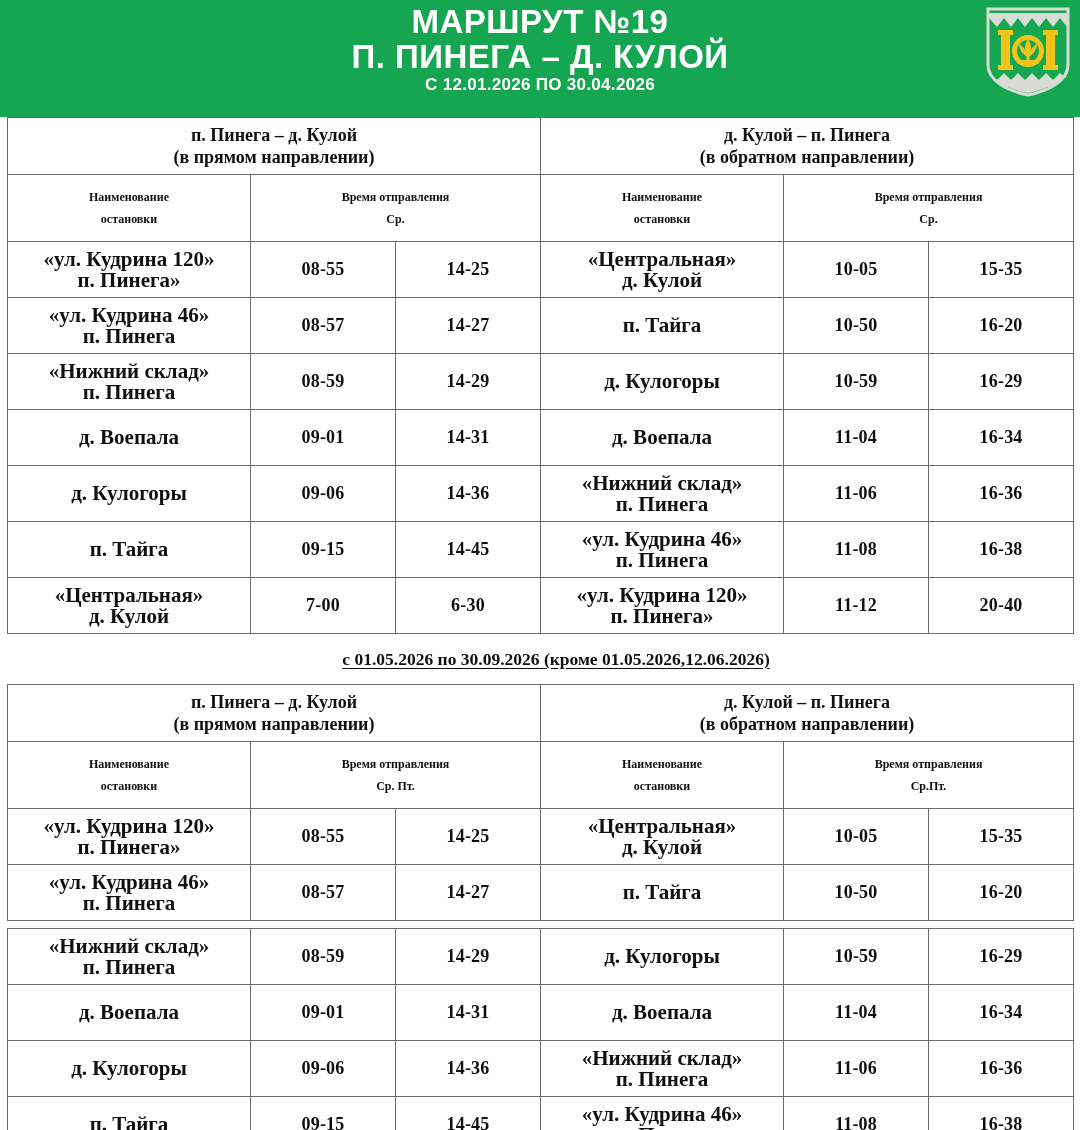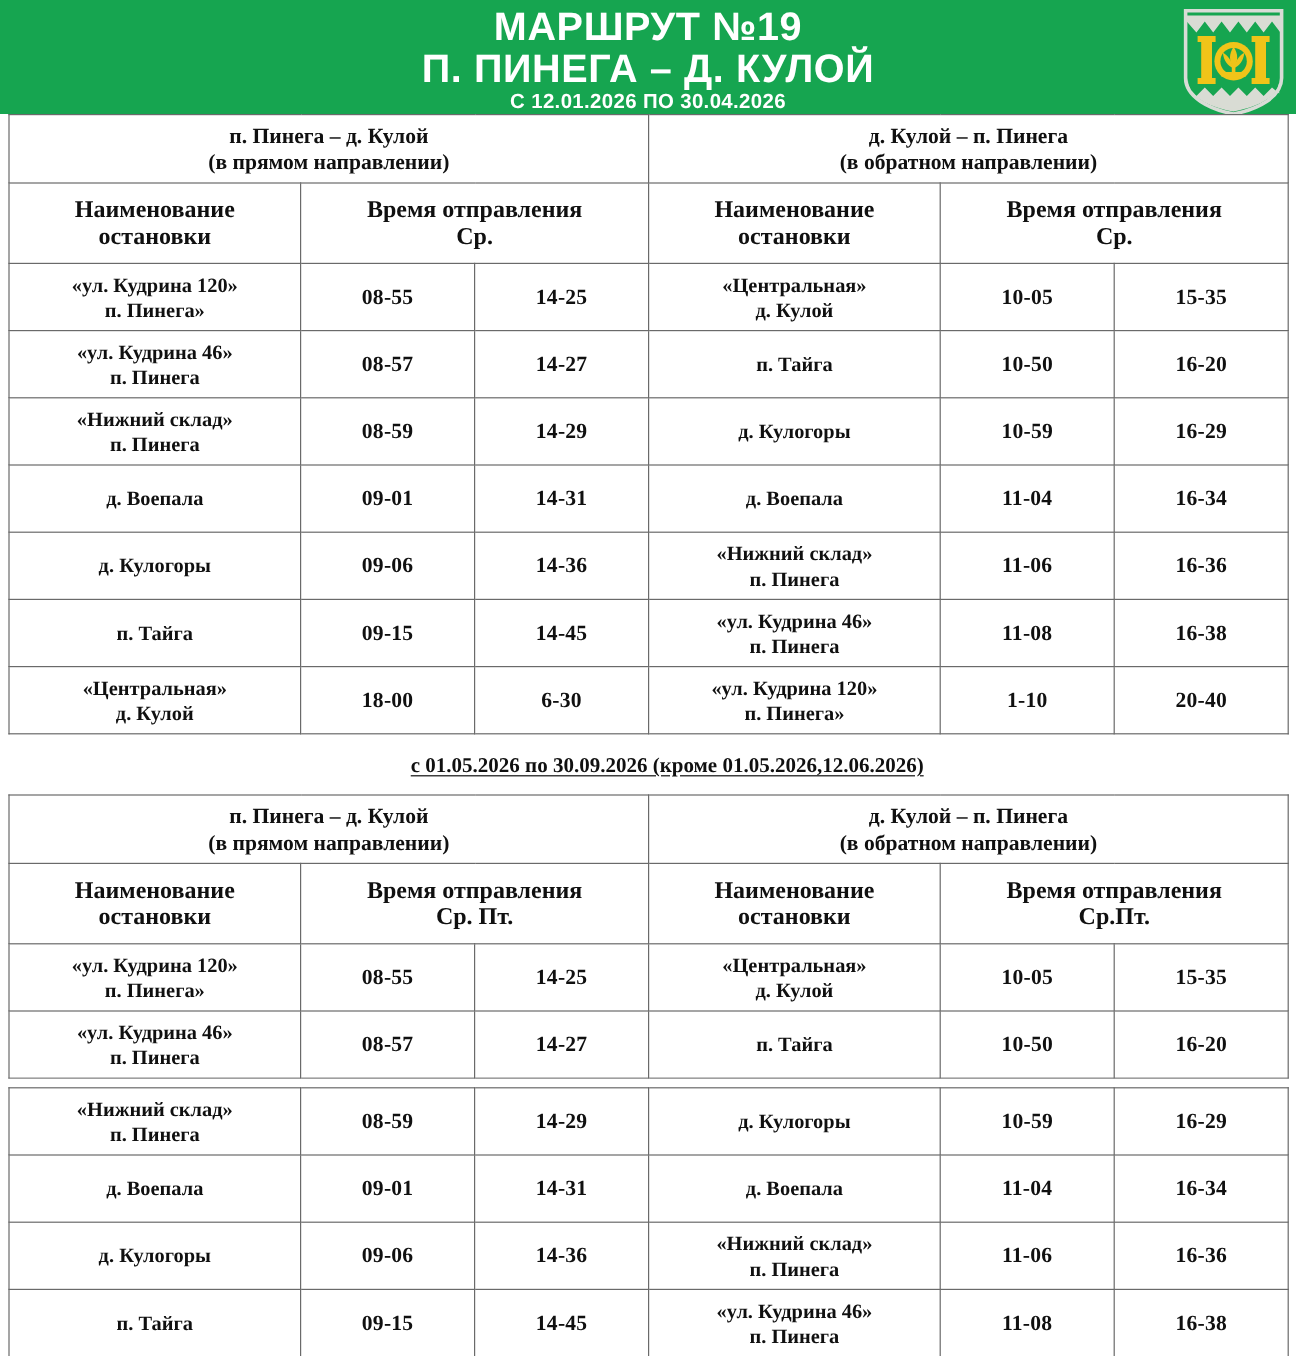--- a/index.html
+++ b/index.html
@@ -13,21 +13,21 @@
     background: #ffffff;
     font-family: "Liberation Serif", "DejaVu Serif", serif;
     overflow: hidden;
     position: relative;
   }
 
   
   .banner {
     position: relative;
     width: 1080px;
-    height: 95px;
+    height: 117px;
     background: #16a550;
     box-sizing: border-box;
     overflow: hidden;
   }
   .banner-text {
     position: absolute;
     left: 0;
     right: 0;
     top: 4px;
     text-align: center;
@@ -89,26 +89,26 @@
     font-weight: bold;
     color: #101010;
     padding: 3px 2px;
   }
   .dir-head {
     font-size: 18px;
     line-height: 22px;
     height: 50px;
   }
   .col-head {
-    font-size: 20px;
+    font-size: 12px;
     line-height: 22px;
     height: 60px;
   }
   .cell-stop {
-    font-size: 17px;
+    font-size: 21px;
     line-height: 21px;
   }
   .cell-time {
     font-size: 18px;
     line-height: 21px;
     letter-spacing: 0.2px;
     margin-left: 35px;
   }
   .row-tall td { height: 49px; }
 
@@ -284,27 +284,27 @@
         </td>
         <td class="cell-time">11-08</td>
         <td class="cell-time">16-38</td>
       </tr>
 
       <tr class="row-tall">
         <td class="cell-stop">
           <span>«Центральная»</span><br>
           <span>д. Кулой</span>
         </td>
-        <td class="cell-time">18-00</td>
+        <td class="cell-time">7-00</td>
         <td class="cell-time">6-30</td>
         <td class="cell-stop">
           <span>«ул. Кудрина 120»</span><br>
           <span>п. Пинега»</span>
         </td>
-        <td class="cell-time">1-10</td>
+        <td class="cell-time">11-12</td>
         <td class="cell-time">20-40</td>
       </tr>
     </tbody>
   </table>
 </div>
 
 <div class="mid-note">
   <span>с 01.05.2026 по 30.09.2026 (кроме 01.05.2026,12.06.2026)</span>
 </div>
 

